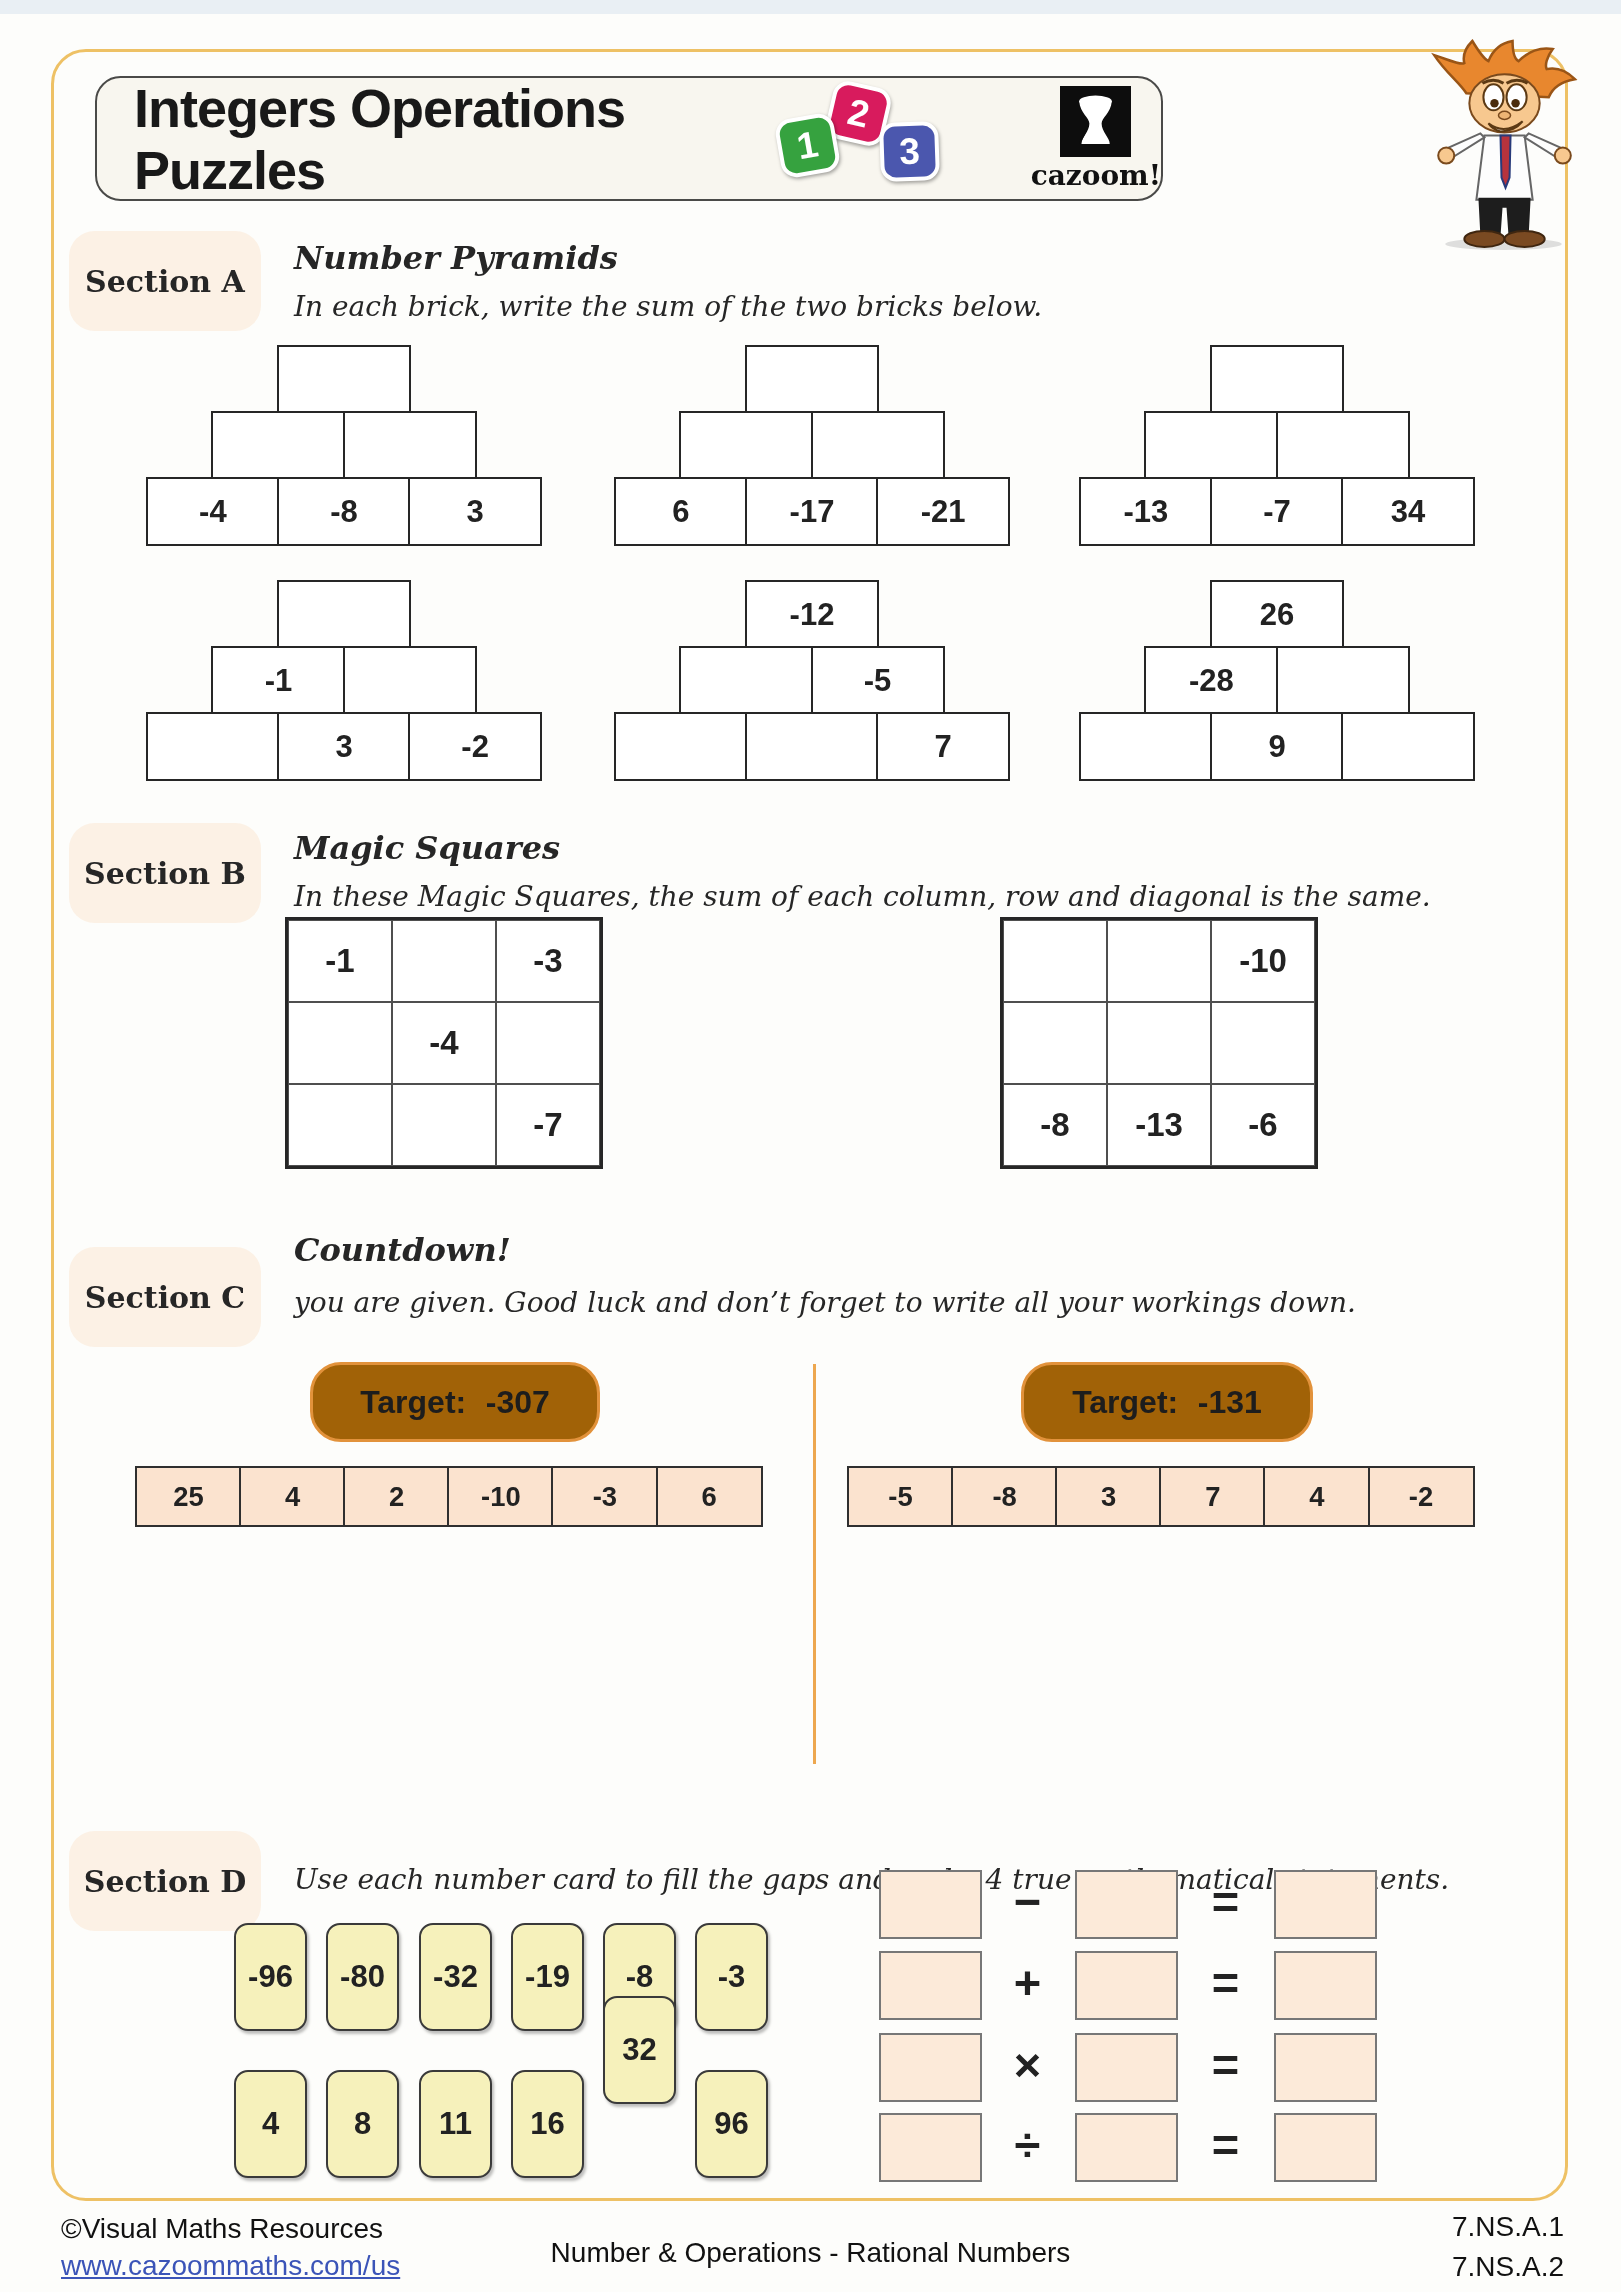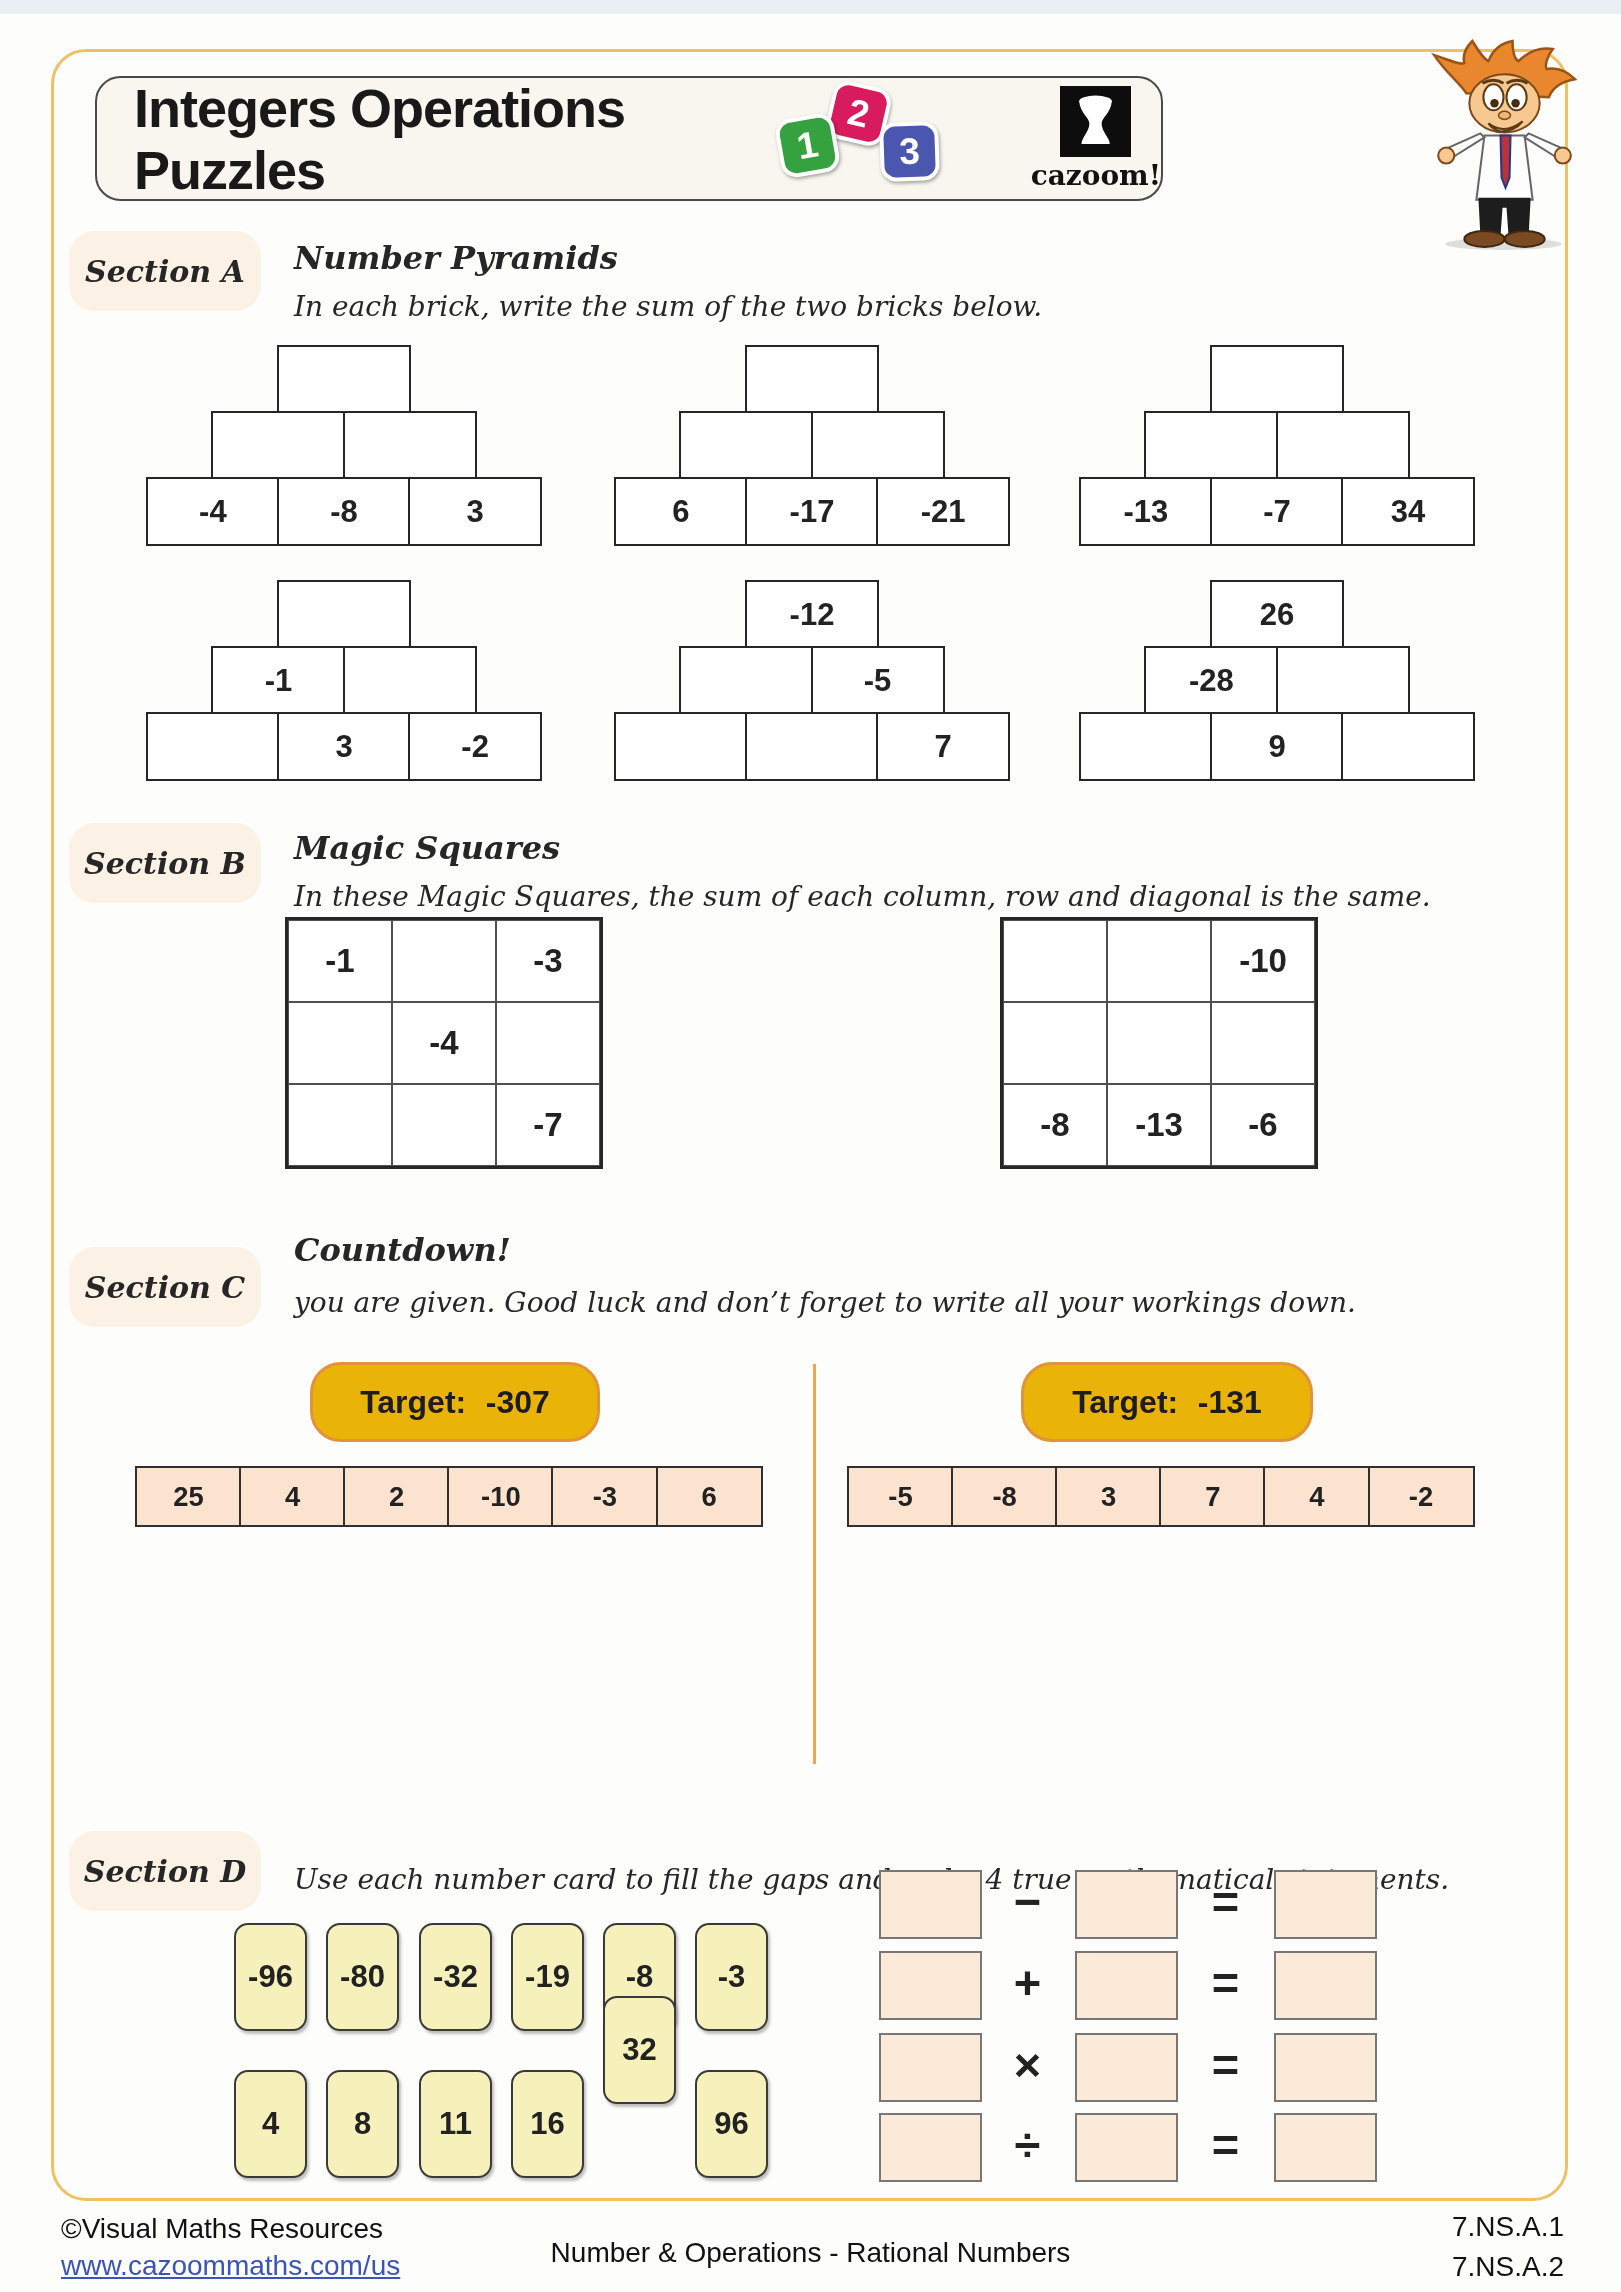--- a/index.html
+++ b/index.html
@@ -22,23 +22,23 @@
   .tile1 { background:#36a23f; transform:rotate(-10deg); left:2px; top:35px; z-index:2; }
   .tile2 { background:#d81b5d; transform:rotate(13deg); left:53px; top:3.9px; z-index:1; }
   .tile3 { background:#4b57ae; transform:rotate(-2deg); left:104px; top:41px; z-index:2; }
   .cazoom { display:flex; flex-direction:column; align-items:center; margin-left:69px; flex:none; }
   .drum-box { width:71px; height:71px; background:#0d0d0d; display:flex; align-items:center; justify-content:center; }
   .brand-text { font-family:"DejaVu Serif", serif; font-weight:700; font-size:28px; color:#111; margin-top:2px; }
 
   .mascot { position:absolute; left:1400px; top:39px; width:201px; height:211px; z-index:3; }
 
   
-  .section-label { position:absolute; left:69px; width:192px; height:80px; background:#fcf1e5;
+  .section-label { position:absolute; left:69px; width:192px; height:100px; background:#fcf1e5;
                    border-radius:25.5px; display:flex; align-items:center; justify-content:center;
-                   font-family:"DejaVu Serif", serif; font-style:italic; font-weight:700;
+                   font-family:"DejaVu Serif", serif; font-weight:700;
                    font-size:30px; color:#262626; }
   .sec-head { position:absolute; left:294px; font-family:"DejaVu Serif", serif; color:#262626; }
   .sec-head .h { font-weight:700; font-style:italic; font-size:32px; }
   .sec-head .i { font-style:italic; font-size:28px; margin-top:7.8px; line-height:44px; }
 
   
   .pyramid { position:absolute; width:404px; }
   .prow { display:flex; justify-content:center; }
   .prow + .prow { margin-top:-2.9px; }
   .pcell { width:134px; height:69px; background:#fff; border:2.9px solid #262626;
@@ -48,21 +48,21 @@
 
   
   .msquare { position:absolute; border:3.9px solid #262626; display:grid;
              grid-template-columns:repeat(3,104px); grid-template-rows:repeat(3,82px); background:#fff; }
   .mcell { border:1.5px solid #4f4f4f; display:flex; align-items:center; justify-content:center;
            font-weight:700; font-size:33px; color:#222; }
 
   
   .divider { position:absolute; left:813px; top:1364px; width:2.9px; height:400px; background:#eda74f; }
   .target-pill { position:absolute; top:1362px; height:80px; border:3.9px solid #e2923b; border-radius:31px;
-                 background:#eab308; display:flex; align-items:center; justify-content:center; gap:19.6px;
+                 background:#a16207; display:flex; align-items:center; justify-content:center; gap:19.6px;
                  font-size:32px; font-weight:700; color:#1d1d1d; }
   .pill-left { left:310px; width:290px; } .pill-right { left:1021px; width:292px; }
   .strip { position:absolute; top:1466px; display:flex; }
   .strip-left { left:135px; } .strip-right { left:847px; }
   .scell { width:107px; height:61px; background:#fbe3cf; border:2.9px solid #2f2f2f; margin-left:-2.9px;
            display:flex; align-items:center; justify-content:center; font-weight:700; font-size:27.4px; color:#222; }
   .scell:first-child { margin-left:0; }
 
   
   .card { position:absolute; width:73px; height:108px; background:#f6f1bb; border:2.5px solid #3a3a3a;

